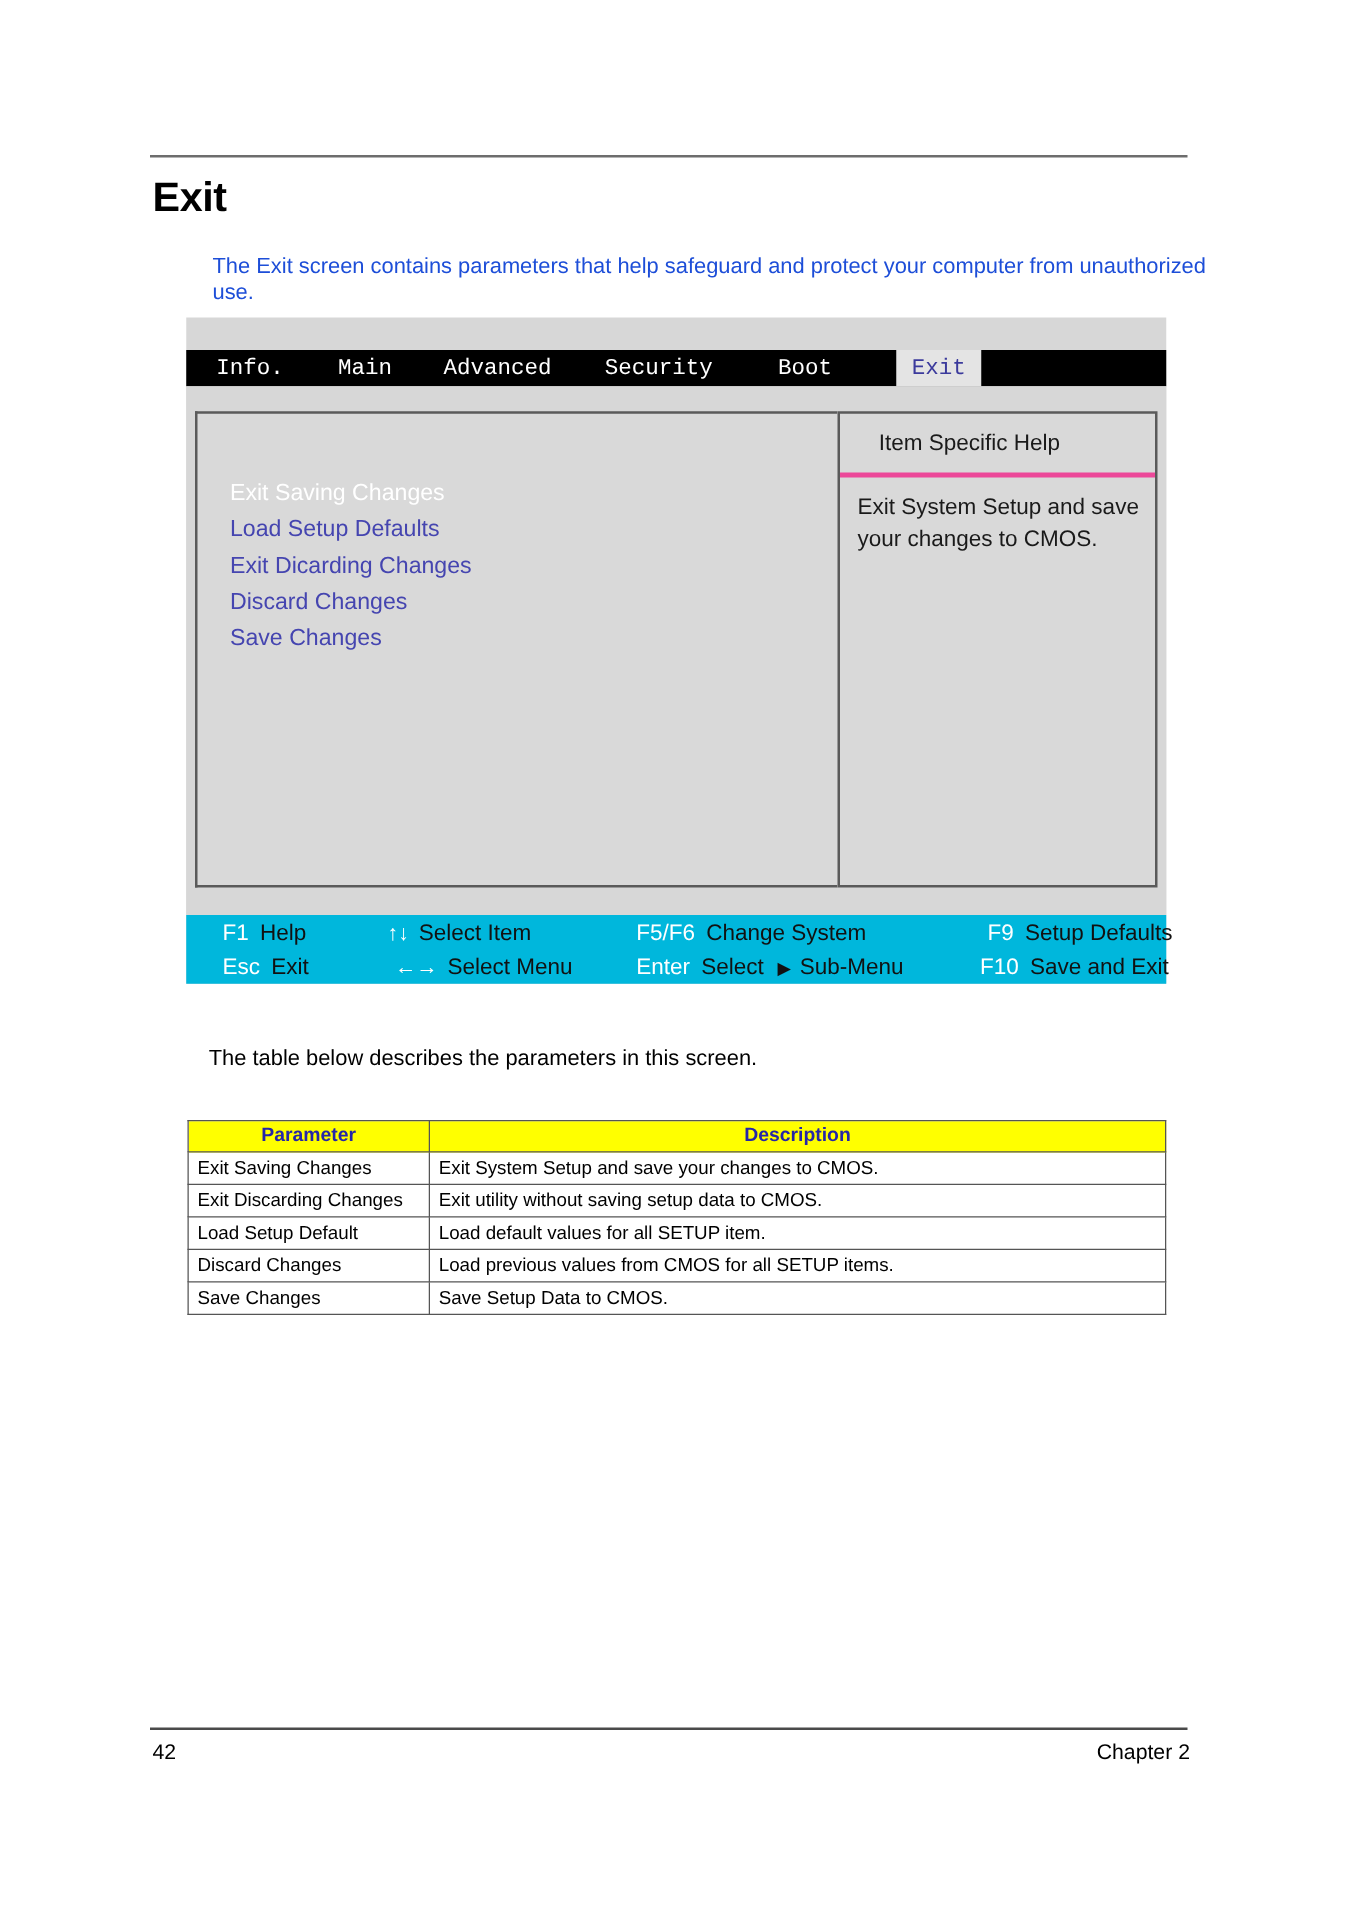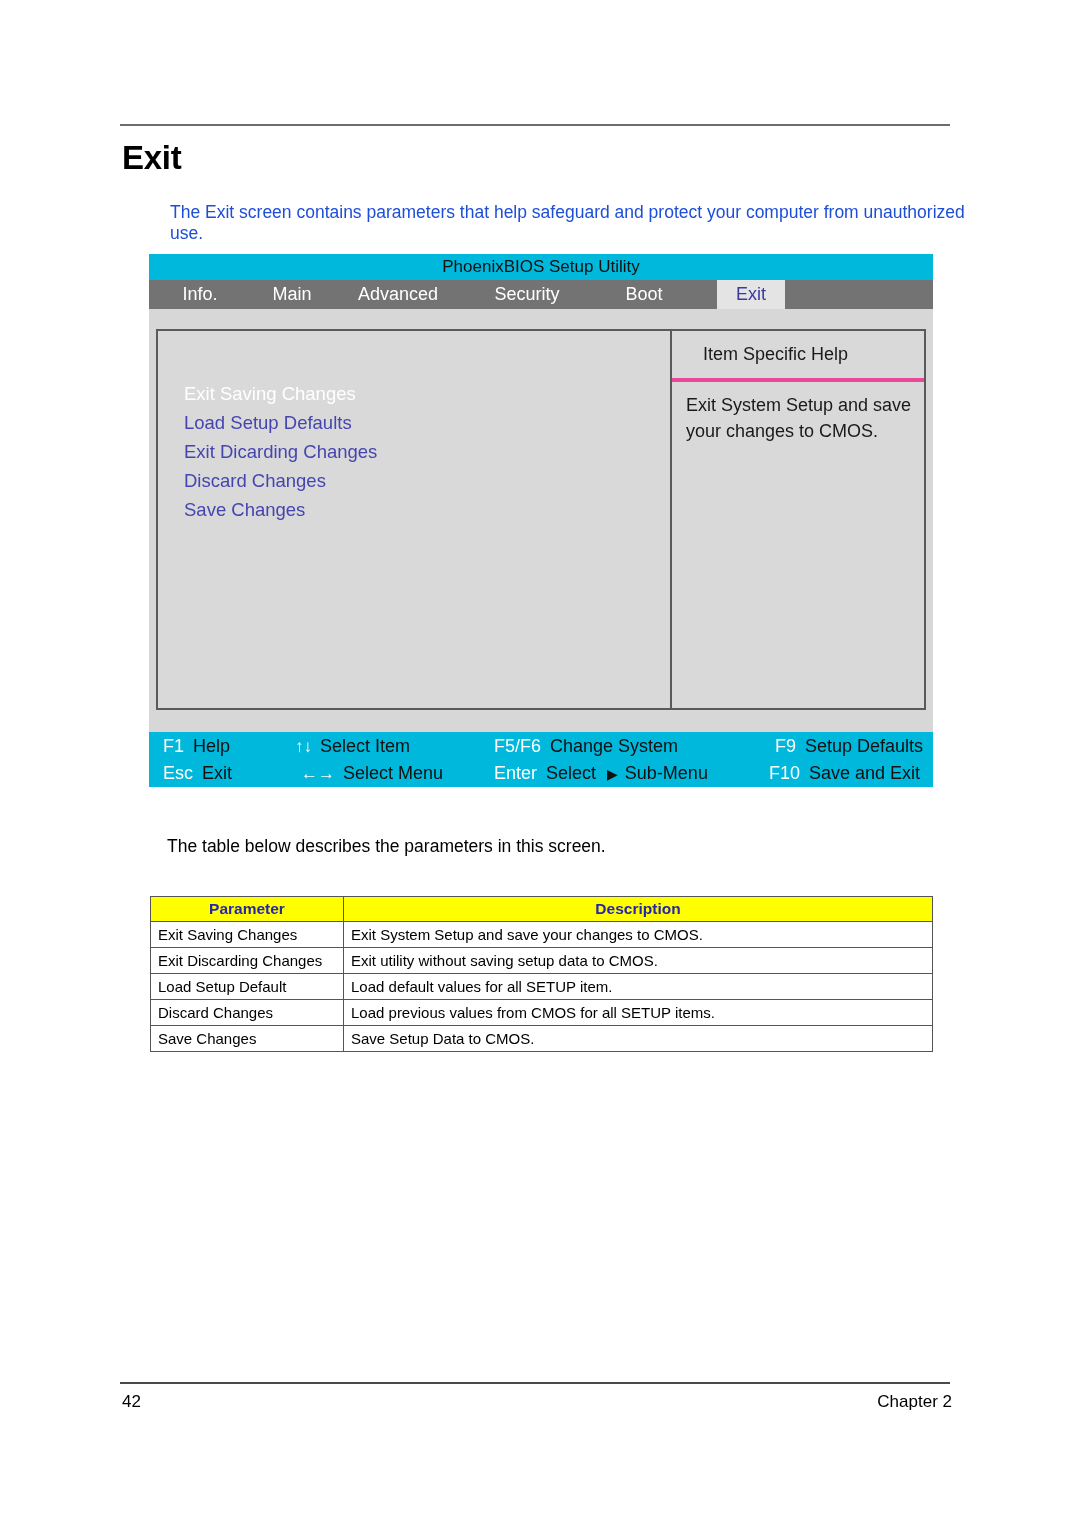--- a/index.html
+++ b/index.html
@@ -82,21 +82,22 @@
     display: flex;
     align-items: center;
     justify-content: center;
   }
   .bios-tabs {
     position: absolute;
     left: 0;
     top: 26px;
     width: 100%;
     height: 29px;
-    background: #737373;
+    background: #000000;
+    font-family: Liberation Mono, monospace;
   }
   .bios-tab {
     position: absolute;
     top: 0;
     height: 29px;
     display: flex;
     align-items: center;
     justify-content: center;
     color: #ffffff;
     font-size: 18px;
@@ -182,21 +183,21 @@
   .bios-footer {
     position: absolute;
     left: 0;
     bottom: 0;
     width: 100%;
     height: 55px;
     background: #00b7dc;
   }
   .key-row {
     position: absolute;
-    left: 0;
+    left: 15px;
     width: 100%;
     height: 27px;
     padding-left: 36px;
   }
   .key-row.r1 { top: 1px; }
   .key-row.r2 { top: 28px; }
   .key-cell {
     position: absolute;
     top: 0;
     height: 27px;
@@ -271,21 +272,20 @@
 </head>
 <body>
 
 <div class="rule-top"></div>
 
 <div class="page-title">Exit</div>
 <div class="intro-text">The Exit screen contains parameters that help safeguard and protect your computer from unauthorized use.</div>
 
 <div class="bios">
 
-  <div class="bios-titlebar">PhoenixBIOS Setup Utility</div>
 
   <div class="bios-tabs">
     <div class="bios-tab" style="left:5px;width:92px;">Info.</div>
     <div class="bios-tab" style="left:97px;width:92px;">Main</div>
     <div class="bios-tab" style="left:189px;width:120px;">Advanced</div>
     <div class="bios-tab" style="left:322px;width:112px;">Security</div>
     <div class="bios-tab" style="left:448px;width:94px;">Boot</div>
     <div class="bios-tab selected" style="left:568px;width:68px;">Exit</div>
   </div>
 

